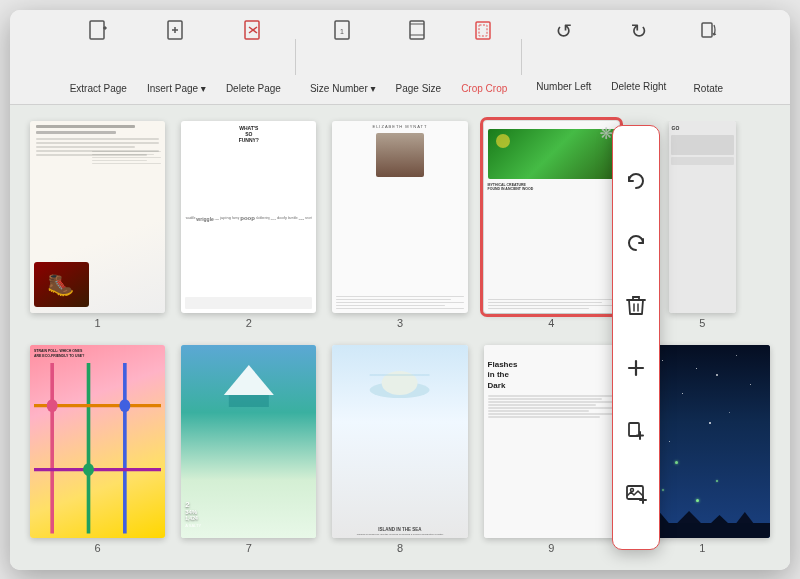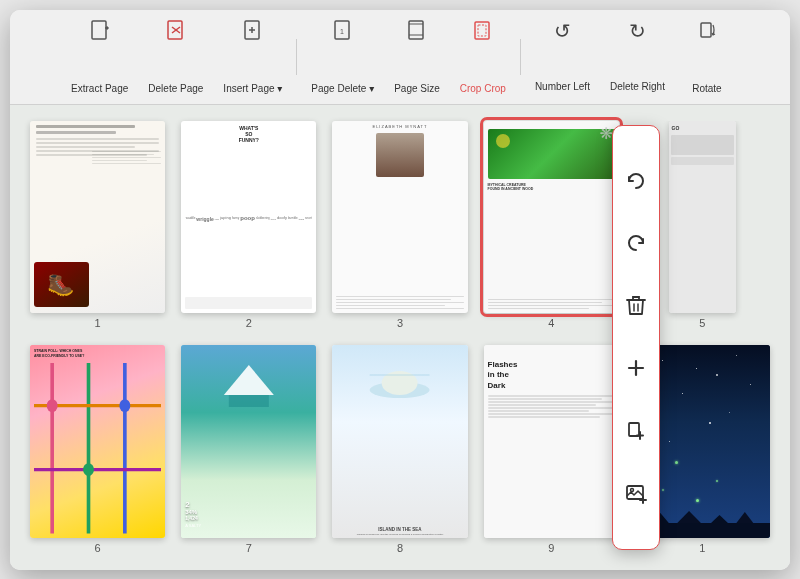--- a/index.html
+++ b/index.html
@@ -250,49 +250,49 @@
             <rect x="3" y="1" width="14" height="18" rx="1" fill="none" stroke="#555" stroke-width="1.5"></rect>
             <path d="M16 8 L19 8 M17.5 6.5 L19 8 L17.5 9.5" fill="none" stroke="#555" stroke-width="1.5"></path>
           </svg>
       </span>
       <span class="label">Extract Page</span>
     </div>
 
     <div class="toolbar-item">
       <span class="icon">
         <svg width="22" height="20" viewBox="0 0 22 20">
+            <rect x="3" y="1" width="14" height="18" rx="1" fill="none" stroke="#555" stroke-width="1.5"></rect>
+            <line x1="10" y1="7" x2="10" y2="13" stroke="#555" stroke-width="1.5"></line>
+            <line x1="7" y1="10" x2="13" y2="10" stroke="#555" stroke-width="1.5"></line>
+          </svg>
+      </span>
+      <span class="label">Insert Page ▾</span>
+    </div>
+
+    <div class="toolbar-item">
+      <span class="icon">
+        <svg width="22" height="20" viewBox="0 0 22 20">
             <rect x="3" y="1" width="14" height="18" rx="1" fill="none" stroke="#c44" stroke-width="1.5"></rect>
             <line x1="7" y1="7" x2="15" y2="13" stroke="#c44" stroke-width="1.5"></line>
             <line x1="15" y1="7" x2="7" y2="13" stroke="#c44" stroke-width="1.5"></line>
           </svg>
       </span>
       <span class="label">Delete Page</span>
     </div>
 
-    <div class="toolbar-item">
-      <span class="icon">
-        <svg width="22" height="20" viewBox="0 0 22 20">
-            <rect x="3" y="1" width="14" height="18" rx="1" fill="none" stroke="#555" stroke-width="1.5"></rect>
-            <line x1="10" y1="7" x2="10" y2="13" stroke="#555" stroke-width="1.5"></line>
-            <line x1="7" y1="10" x2="13" y2="10" stroke="#555" stroke-width="1.5"></line>
-          </svg>
-      </span>
-      <span class="label">Insert Page ▾</span>
-    </div>
-
     <div class="toolbar-separator"></div>
 
     <div class="toolbar-item">
       <span class="icon">
         <svg width="22" height="20" viewBox="0 0 22 20">
             <rect x="3" y="1" width="14" height="18" rx="1" fill="none" stroke="#555" stroke-width="1.5"></rect>
             <text x="10" y="14" font-size="7" fill="#555" text-anchor="middle">1</text>
           </svg>
       </span>
-      <span class="label">Page Delete ▾</span>
+      <span class="label">Size Number ▾</span>
     </div>
 
     <div class="toolbar-item">
       <span class="icon">
         <svg width="22" height="20" viewBox="0 0 22 20">
             <rect x="3" y="1" width="14" height="18" rx="1" fill="none" stroke="#555" stroke-width="1.5"></rect>
             <line x1="3" y1="15" x2="17" y2="15" stroke="#555" stroke-width="1"></line>
             <line x1="3" y1="4" x2="17" y2="4" stroke="#555" stroke-width="1"></line>
           </svg>
       </span>

